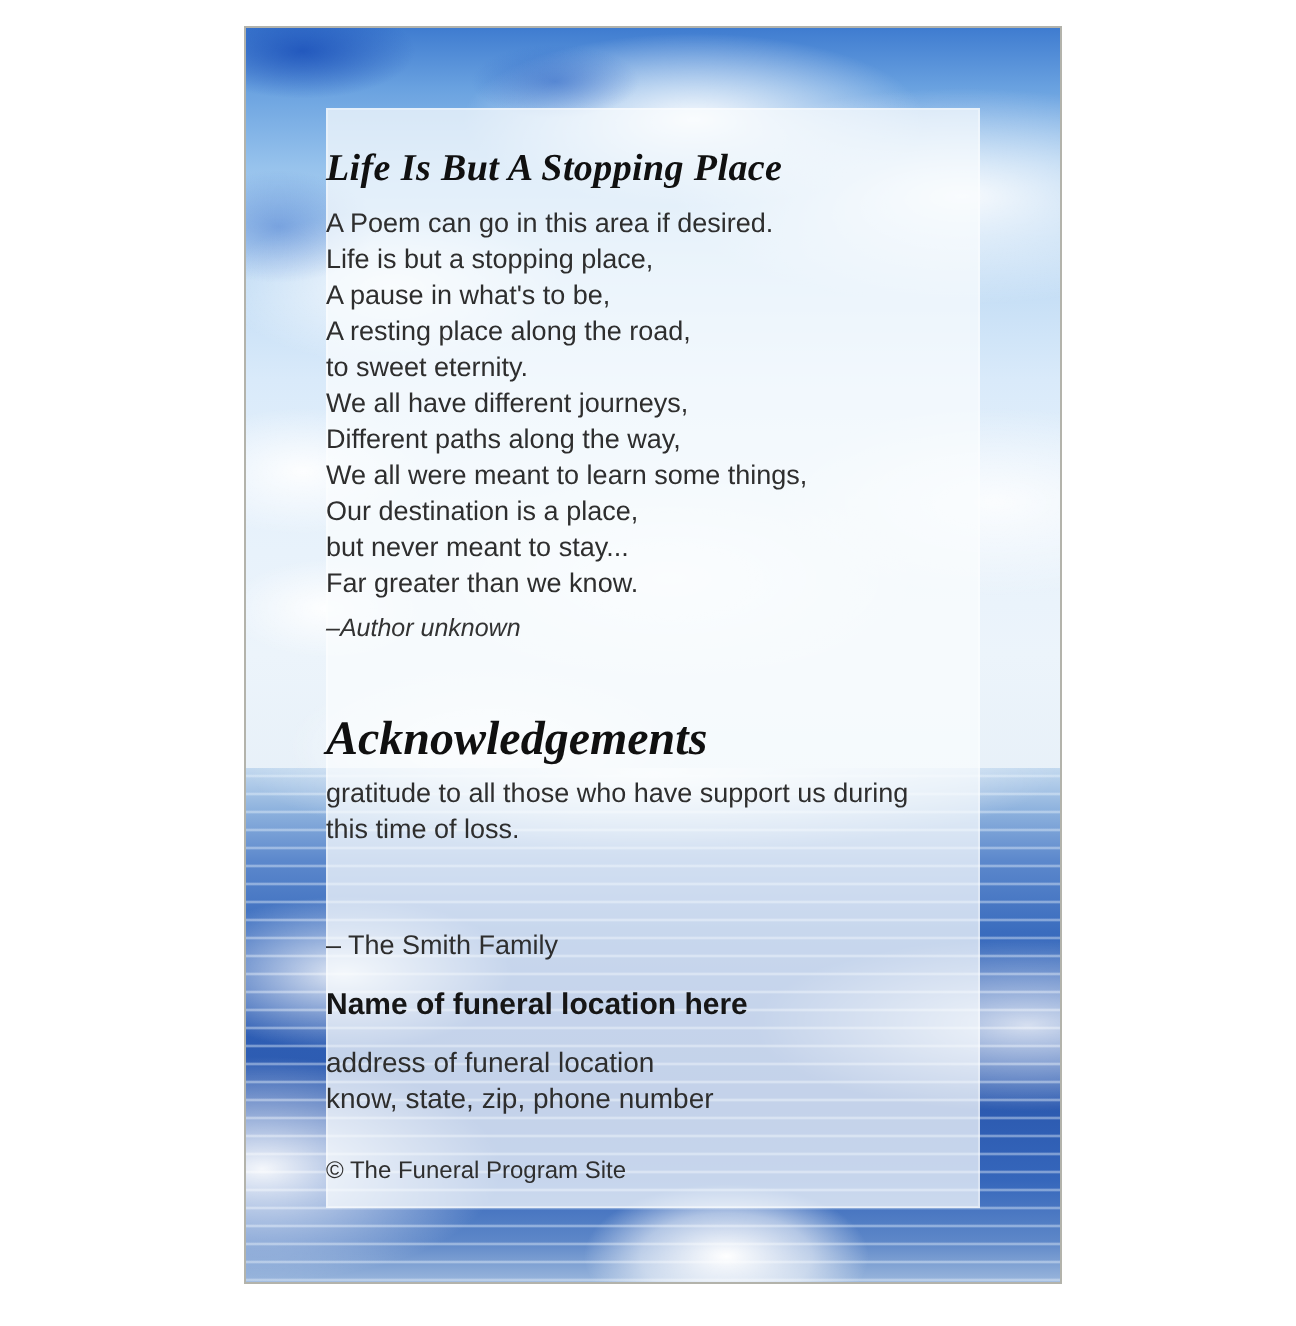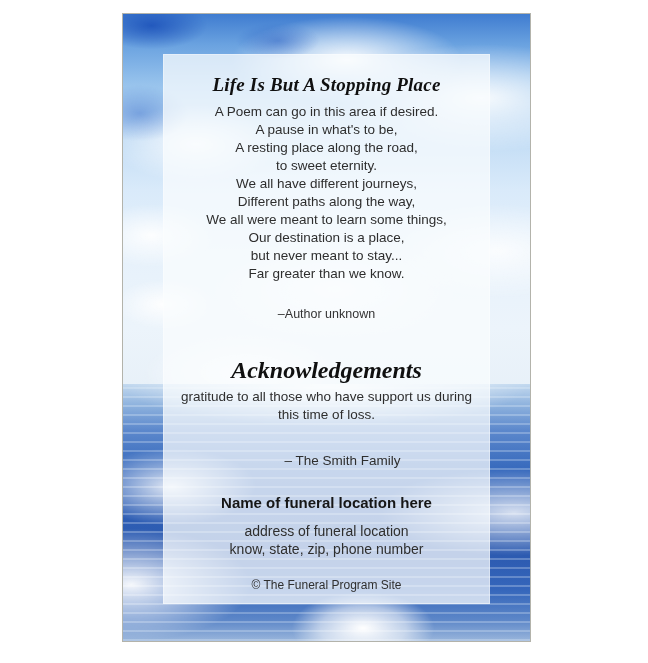--- a/index.html
+++ b/index.html
@@ -54,51 +54,52 @@
   }
 
   
   .panel {
     position: absolute;
     left: 40px; top: 40px;
     width: 327px; height: 550px;
     background: rgba(249, 252, 254, 0.74);
     box-shadow: 0 0 0 1px rgba(255,255,255,0.35) inset;
   }
-  .panel > * { position: absolute; left: 0; width: 100%; text-align: center; }
+  .panel > * { position: absolute; left: 0; width: 100%; }
 
   .title {
     top: 20px;
     font-family: "Liberation Serif", serif;
     font-weight: bold; font-style: italic;
     font-size: 19px; line-height: 22px;
     color: #101010; letter-spacing: 0.2px;
   }
   .poem { top: 49px; }
   .poem-line {
     font-size: 13.5px; line-height: 18px; color: #2e2e2e;
   }
   .author {
     top: 253px;
+    font-style: italic;
     font-size: 12.5px; color: #333333;
   }
   .ack-title {
     top: 304px;
     font-family: "Liberation Serif", serif;
     font-weight: bold; font-style: italic;
     font-size: 24px; line-height: 24px;
     color: #101010;
   }
   .ack-body { top: 334px; }
   .ack-line {
     font-size: 13.5px; line-height: 18px; color: #2e2e2e;
   }
   .signature {
-    top: 399px;
-    font-size: 13.5px; color: #2e2e2e; padding-left: 32px;
+    top: 411px;
+    font-size: 13.5px; color: #2e2e2e;
   }
   .loc-name {
     top: 440px;
     font-weight: bold;
     font-size: 15px; color: #161616;
   }
   .loc-address {
     top: 469px;
     font-size: 14px; color: #2e2e2e;
   }
@@ -118,20 +119,21 @@
   <div class="photo">
     <div class="sky"></div>
     <div class="water"></div>
 
     <div class="panel">
 
       <div class="title">Life Is But A Stopping Place</div>
 
       <div class="poem">
         <div class="poem-line">A Poem can go in this area if desired.</div>
+        <div class="poem-line">Life is but a stopping place,</div>
         <div class="poem-line">A pause in what's to be,</div>
         <div class="poem-line">A resting place along the road,</div>
         <div class="poem-line">to sweet eternity.</div>
         <div class="poem-line">We all have different journeys,</div>
         <div class="poem-line">Different paths along the way,</div>
         <div class="poem-line">We all were meant to learn some things,</div>
         <div class="poem-line">Our destination is a place,</div>
         <div class="poem-line">but never meant to stay...</div>
         <div class="poem-line">Far greater than we know.</div>
       </div>

